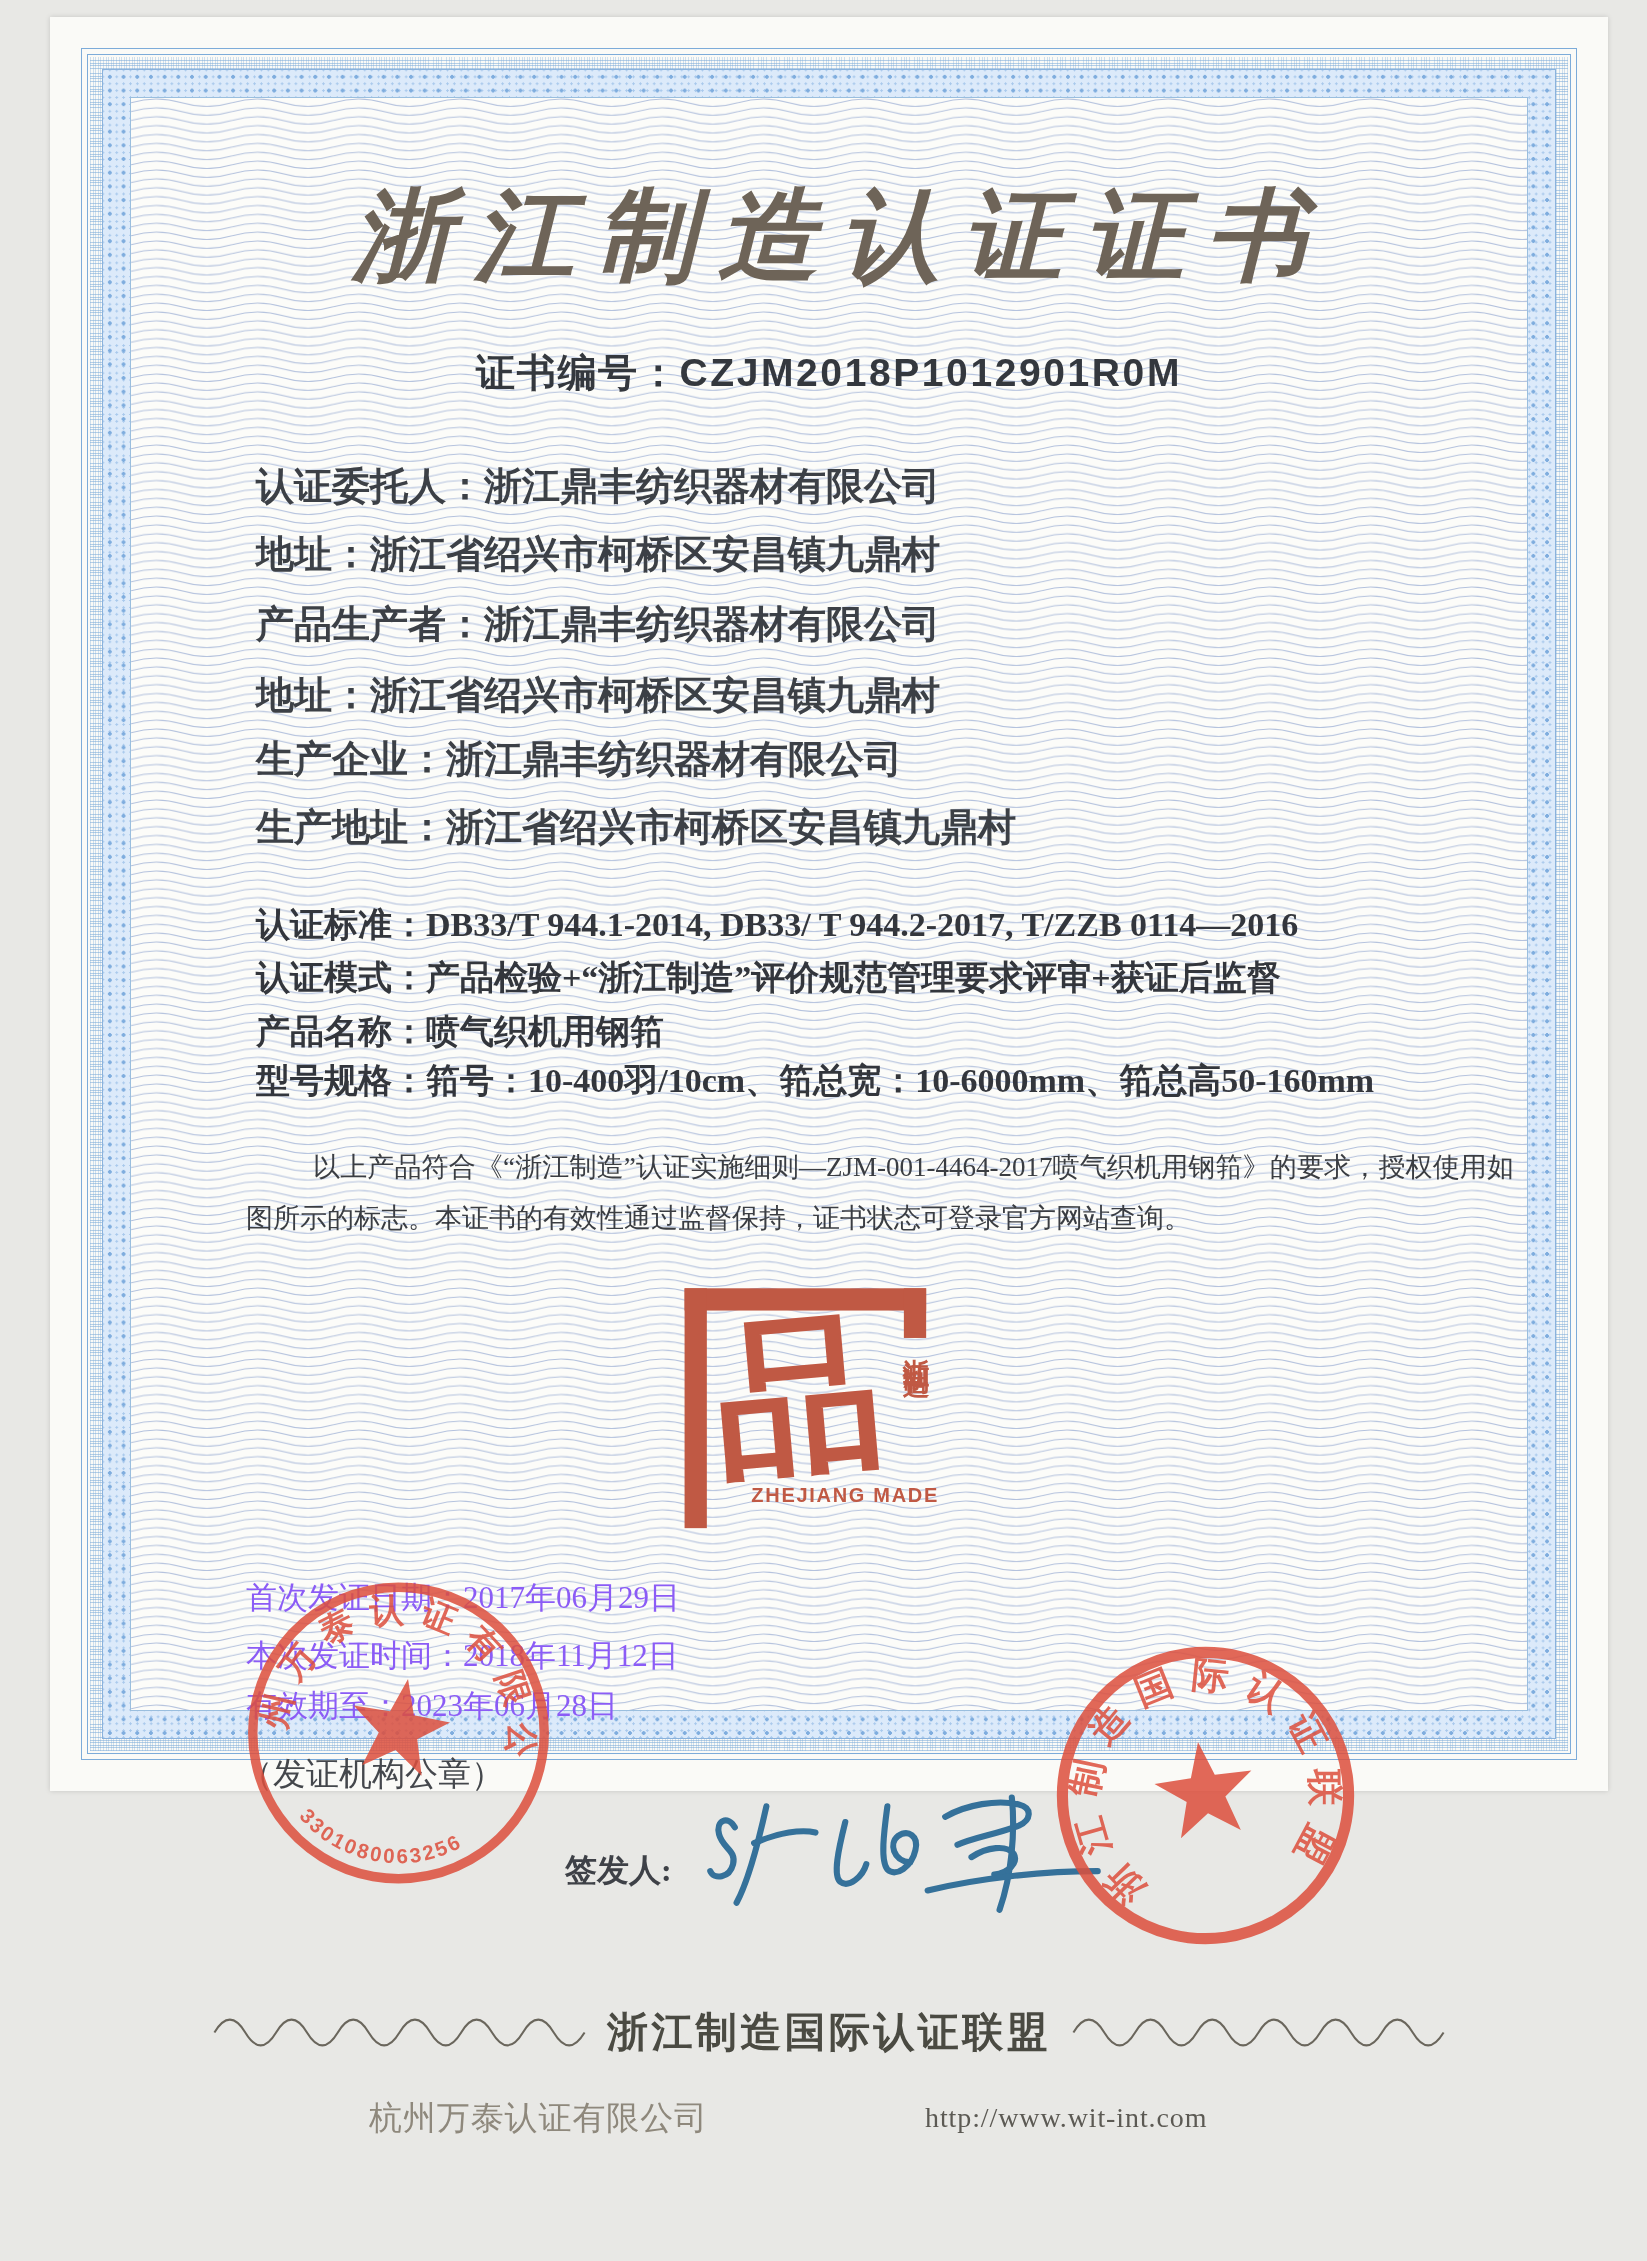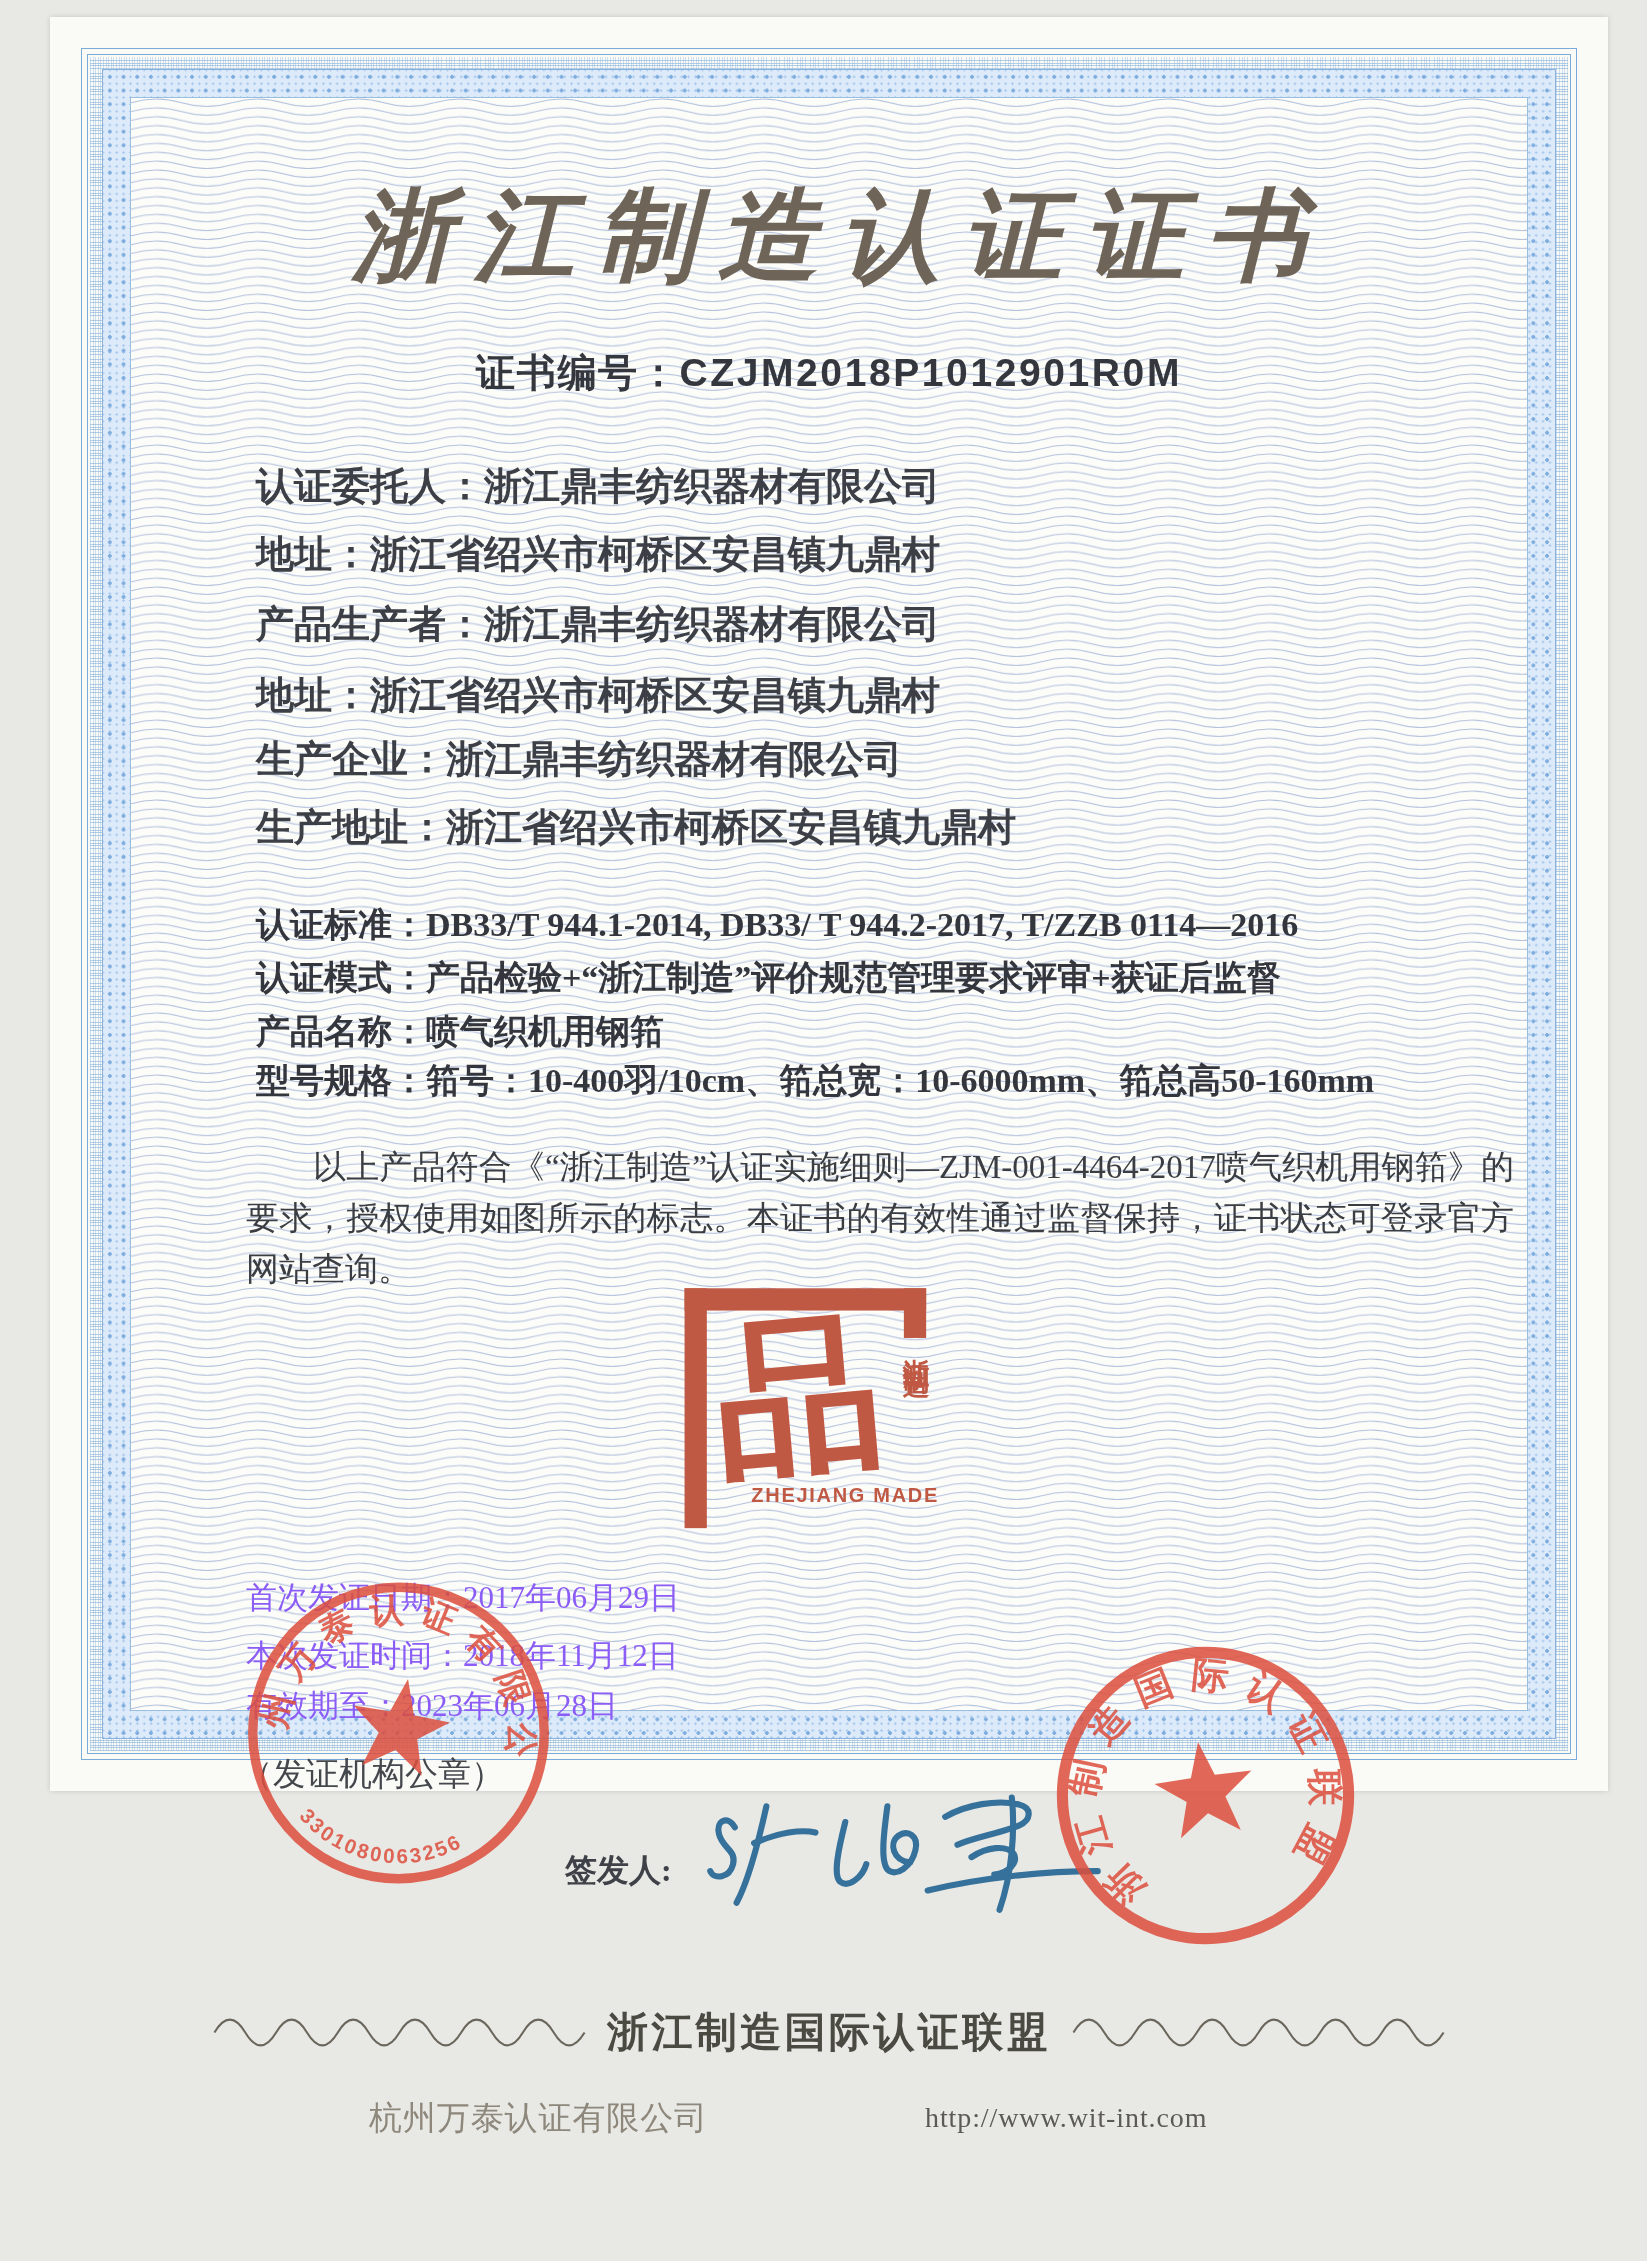--- a/index.html
+++ b/index.html
@@ -35,21 +35,21 @@
   .certno .num { font-weight:600; letter-spacing:2.6px; }
 
   .fline { left:206px; font-size:38px; font-weight:700; color:#3c4046; white-space:nowrap; }
   .f1{top:444px} .f2{top:512px} .f3{top:582px} .f4{top:653px} .f5{top:717px} .f6{top:785px}
 
   .sline { left:206px; font-family:"Liberation Serif", serif; font-size:34px;
            font-weight:700; color:#33363c; white-space:nowrap; }
   .s1{top:885px} .s2{top:938px} .s3{top:992px} .s4{top:1041px}
 
   .statement { top:1125px; left:196px; width:1268px; font-family:"Liberation Serif", serif;
-               font-size:33px; line-height:51px; color:#3a3d42; text-align:justify;
+               font-size:27px; line-height:51px; color:#3a3d42; text-align:justify;
                text-indent:67px; font-weight:500; }
 
   
   .logo { left:632px; top:1267px; width:257px; height:257px; color:#c05944; }
   .logo svg.frame { position:absolute; inset:0; }
   .logo .pin { position:absolute; left:19px; top:13.7px; width:194px; height:194px;
                font-family:"DejaVu Serif", serif; font-weight:bold; font-size:168px;
                line-height:194px; text-align:center; transform:rotate(-5deg); }
   .logo .side { position:absolute; left:216px; top:53px; writing-mode:vertical-rl;
                 font-size:26.6px; letter-spacing:4.3px; font-weight:700; }

